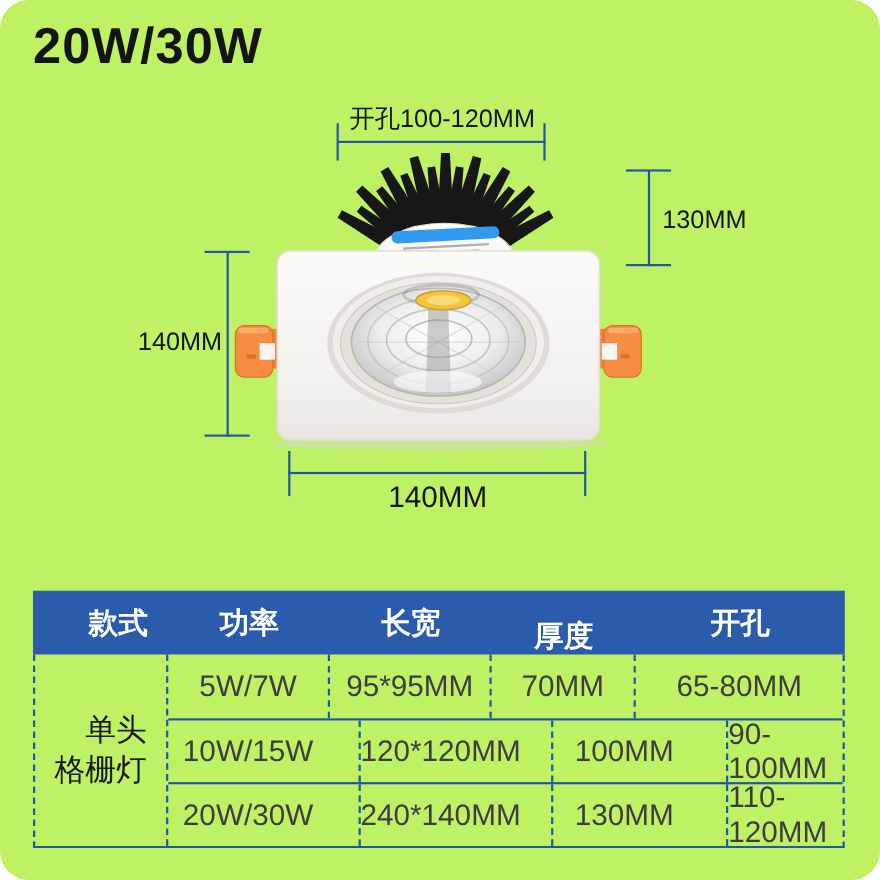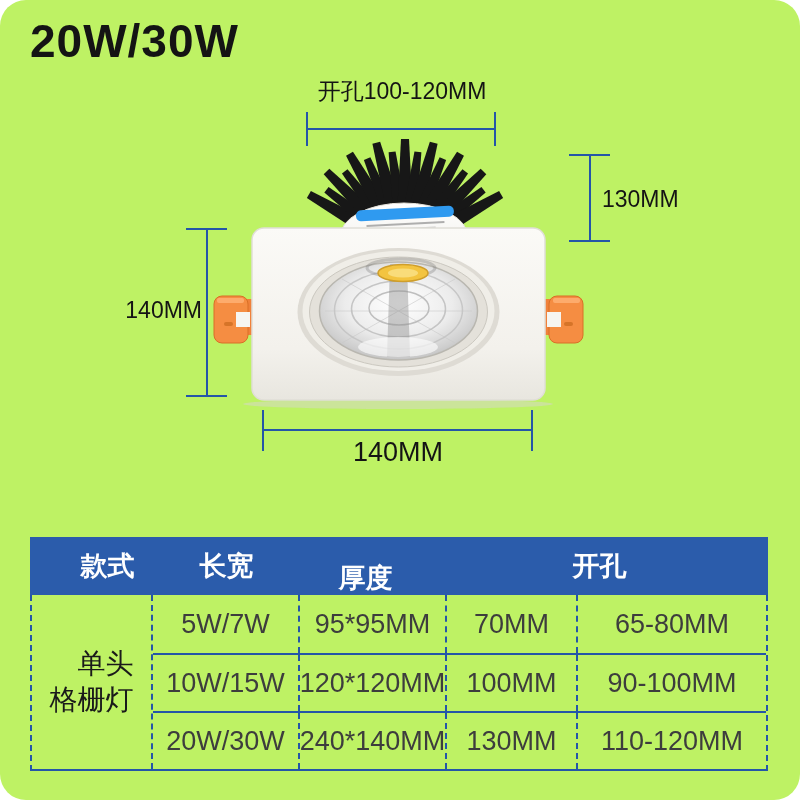--- a/index.html
+++ b/index.html
@@ -6,39 +6,39 @@
   html,body { background:#fff; }
   body { font-family:"Liberation Sans","DejaVu Sans",sans-serif; }
   .page { position:relative; width:800px; height:800px; background:#bef264; overflow:hidden;border-radius:26px; }
 
   .title { position:absolute; left:30px; top:14px; font-size:46px; font-weight:700; color:#141414; letter-spacing:1px; }
 
   
   .dim { position:absolute; background:#2456a8; }
   .dim-label { position:absolute; color:#141414; font-size:23px; white-space:nowrap; }
 
-  .lbl-top    { left:292px; top:76px;  width:220px; text-align:center; }
+  .lbl-top    { left:292px; top:92px;  width:220px; text-align:center; }
   .lbl-right  { left:602px; top:186px; }
   .lbl-left   { left:116px; top:297px; width:86px; text-align:right; }
   .lbl-bottom { left:298px; top:437px; width:200px; text-align:center; font-size:27px; }
 
   .svg-wrap { position:absolute; left:170px; top:125px; width:460px; height:310px; }
 
   
   .spec-table { position:absolute; left:30px; top:537px; width:738px; }
   .thead { display:flex; height:58px; background:#2b5cab; }
   .thead .th { display:flex; align-items:center; justify-content:center; color:#ffffff; font-size:27px; font-weight:600; }
   .th.c1 { width:123px;padding-left:32px; } .th.c2 { width:147px; } .th.c3 { width:147px; } .th.c4 { width:131px;margin-top:23px; } .th.c5 { flex:1; }
 
   .tbody { display:flex; border-left:2px dashed #2456a8; border-right:2px dashed #2456a8; border-bottom:2px solid #2456a8; }
   .style-cell { width:121px; border-right:2px dashed #2456a8; display:flex; align-items:center; justify-content:center;
                 text-align:right; font-size:28px; font-weight:500; color:#1a1a1a; line-height:1.3; white-space:pre-line; }
   .rows { flex:1; display:flex; flex-direction:column; }
   .row { display:flex; height:58px; }
-  .row + .row { border-top:2px solid #2456a8; }
+  .row + .row { border-top:2px solid #2456a8;gap:28px; }
   .row .cell { display:flex; align-items:center; justify-content:center; font-size:27px; color:#3d3d3d; }
   .cell + .cell { border-left:2px dashed #2456a8; }
   .cell.power { width:145px; } .cell.size { width:147px; } .cell.thick { width:131px; } .cell.cut { flex:1; }
 </style>
 </head>
 <body>
 
 <div class="page">
 
   <div class="title">20W/30W</div>
@@ -156,20 +156,21 @@
           <ellipse cx="233" cy="148" rx="15" ry="4.5" fill="#f9dc7a"></ellipse>
         </g>
         <ellipse cx="228" cy="222" rx="40" ry="10" fill="#ffffff" opacity="0.6"></ellipse>
       </g>
     </svg>
   </div>
 
   <div class="spec-table">
     <div class="thead">
       <div class="th c1">款式</div>
+      <div class="th c2">功率</div>
       <div class="th c3">长宽</div>
       <div class="th c4">厚度</div>
       <div class="th c5">开孔</div>
     </div>
     <div class="tbody">
       <div class="style-cell">单头
 格栅灯</div>
       <div class="rows">
         <div class="row">
           <div class="cell power">5W/7W</div>

